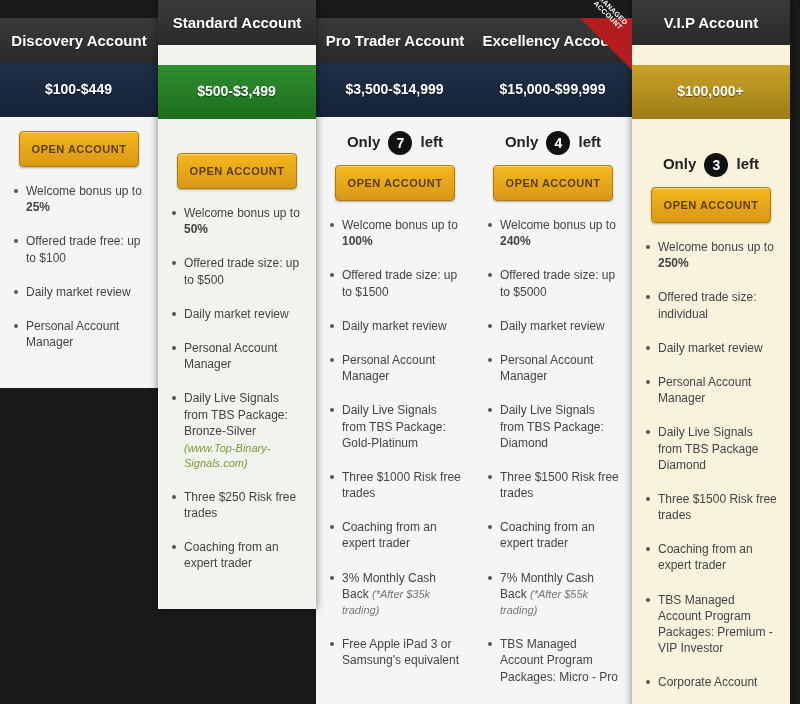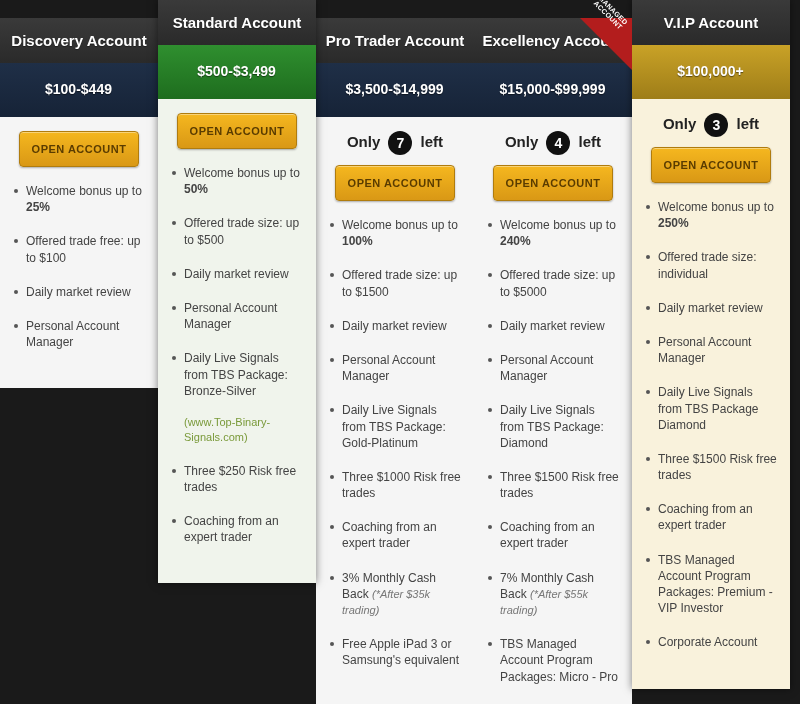--- a/index.html
+++ b/index.html
@@ -23,20 +23,21 @@
     position: relative;
     display: flex;
     flex-direction: column;
   }
   .plan.featured-green { background: #f0f4ec; }
   .plan.featured-gold { background: #f9f2dc; }
   .plan.elevated {
     margin-top: 0;
     box-shadow: 0 0 8px rgba(0,0,0,0.5);
     z-index: 2;
+    gap: 20px;
   }
   .plan.normal-top { margin-top: 18px; }
 
   .plan-header {
     text-align: center;
     padding: 14px 6px;
     color: #fff;
     font-weight: bold;
     font-size: 15px;
     text-shadow: 0 1px 1px rgba(0,0,0,0.4);
@@ -119,23 +120,24 @@
     left: 0;
     top: 6px;
     width: 4px;
     height: 4px;
     background: #555;
     border-radius: 50%;
   }
   .feat-strong { font-weight: bold; }
   .feat-sub {
     color: #7a9a3a;
+    font-style: italic;
     font-size: 11px;
     display: block;
-    margin-top: 16px;
+    margin-top: 2px;
   }
   .feat-note {
     font-style: italic;
     font-size: 11px;
     color: #777;
   }
 
   .ribbon {
     position: absolute;
     top: 0;

